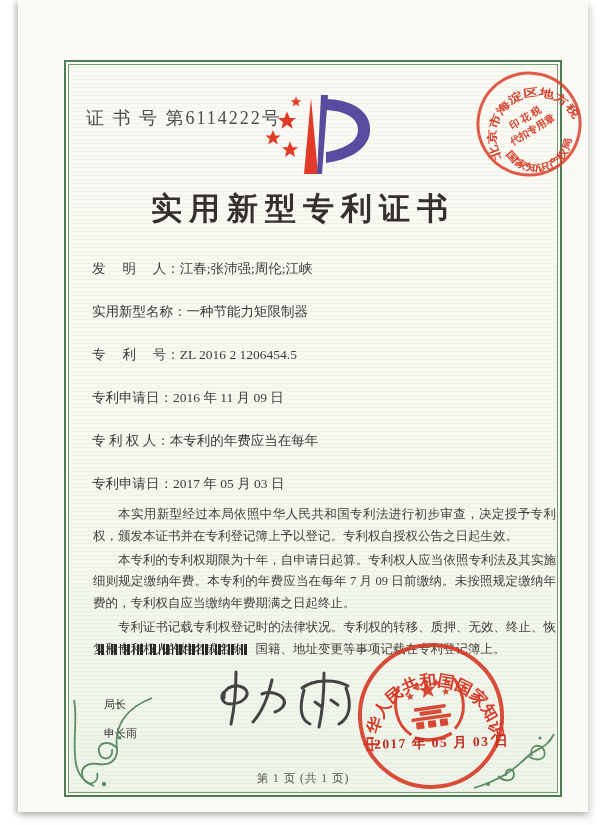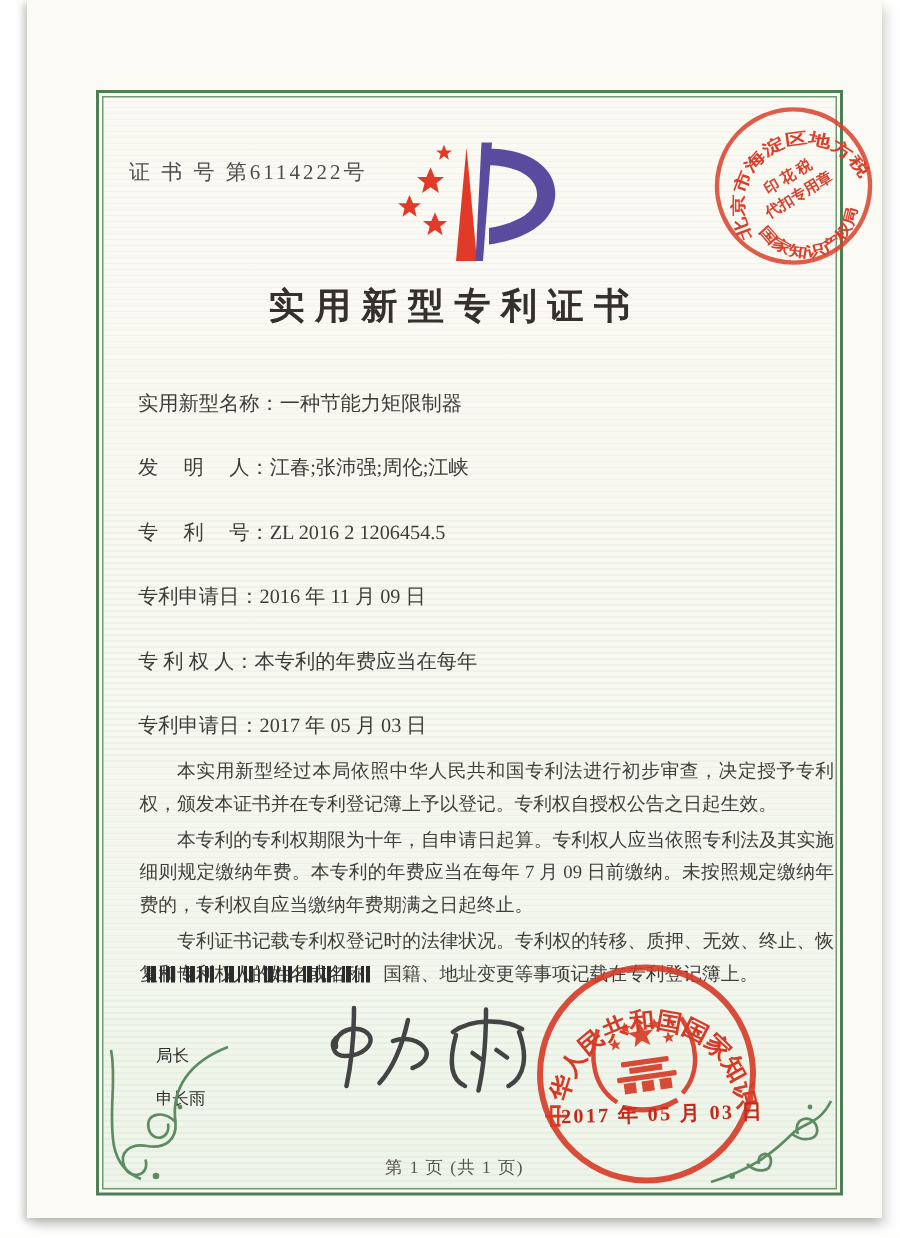--- a/index.html
+++ b/index.html
@@ -6,24 +6,24 @@
   .stage{position:relative;width:600px;height:825px;overflow:hidden;background:#fff;
          font-family:"Liberation Serif","DejaVu Serif",serif;}
   .paper{position:absolute;left:18px;top:0;width:570px;height:812px;background:#fbfaf5;
          box-shadow:-3px 2px 5px rgba(100,105,95,.35), 3px 5px 7px rgba(100,105,95,.25);}
   .frame-outer{position:absolute;left:46px;top:60px;width:494px;height:733px;
          border:2px solid #4e7e54;}
   .frame-inner{position:absolute;left:2px;top:2px;right:2px;bottom:2px;border:1px solid #6f9a73;
          background-image:
            repeating-linear-gradient(0deg, rgba(120,170,125,0.07) 0 1px, rgba(0,0,0,0) 1px 4px),
            linear-gradient(180deg,#fbf9f3 0%,#f7f8f0 55%,#eef4e9 100%);}
-  .cert-no{position:absolute;left:68px;top:106px;font-size:14px;letter-spacing:2px;color:#4c4c4c;}
+  .cert-no{position:absolute;left:68px;top:106px;font-size:18px;letter-spacing:2px;color:#4c4c4c;}
   .logo{position:absolute;left:242px;top:90px;width:126px;height:94px;}
   .title{position:absolute;left:0;top:188px;width:100%;text-align:center;
-         font-size:24px;font-weight:bold;color:#35302c;letter-spacing:7px;}
+         font-size:31px;font-weight:bold;color:#35302c;letter-spacing:7px;}
   .fields{position:absolute;left:74px;top:258px;width:440px;}
   .field-row{display:flex;margin-bottom:21px;font-size:13.5px;color:#3d3b38;line-height:22px;}
   .field-label{flex:0 0 auto;white-space:pre;}
   .field-value{white-space:pre;}
   .body-text{position:absolute;left:73px;top:502px;width:467px;font-size:12.5px;
          line-height:21.8px;color:#403e3a;text-align:justify;}
   .body-text p{margin:2px;text-indent:2em;}
   .barcode{position:absolute;left:80px;top:644px;width:152px;height:11px;
          background:repeating-linear-gradient(90deg,#2b2b2b 0 2px,transparent 2px 3px,#2b2b2b 3px 6px,transparent 6px 9px,#2b2b2b 9px 10px,transparent 10px 13px);}
   .signer{position:absolute;left:86px;top:690px;font-size:11px;color:#2f2d2b;line-height:29px;
@@ -68,26 +68,26 @@
           <polygon points="61,5 68,5 62,84 57,84"></polygon>
           <path d="M64,9 C98,9 112,26 110,42 C108,60 88,70 66,73 L66,62 C84,59 97,52 98,41 C99,29 86,20 63,20 Z"></path>
         </g>
       </svg>
     </div>
 
     <div class="title">实用新型专利证书</div>
 
     <div class="fields">
       <div class="field-row">
+        <span class="field-label">发　 明　 人：</span>
+        <span class="field-value">江春;张沛强;周伦;江峡</span>
+      </div>
+      <div class="field-row">
         <span class="field-label">实用新型名称：</span>
         <span class="field-value">一种节能力矩限制器</span>
-      </div>
-      <div class="field-row">
-        <span class="field-label">发　 明　 人：</span>
-        <span class="field-value">江春;张沛强;周伦;江峡</span>
       </div>
       <div class="field-row">
         <span class="field-label">专　 利　 号：</span>
         <span class="field-value">ZL 2016 2 1206454.5</span>
       </div>
       <div class="field-row">
         <span class="field-label">专利申请日：</span>
         <span class="field-value">2016 年 11 月 09 日</span>
       </div>
       <div class="field-row">

